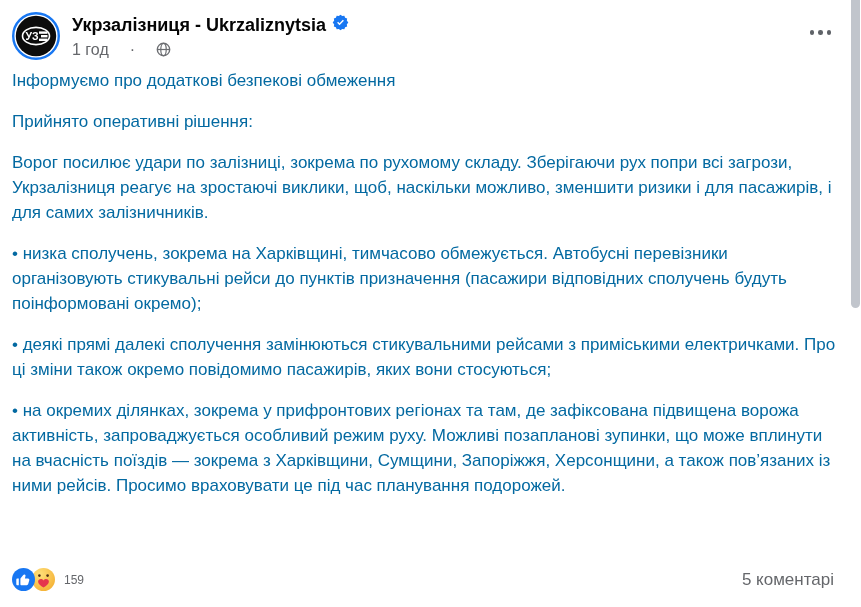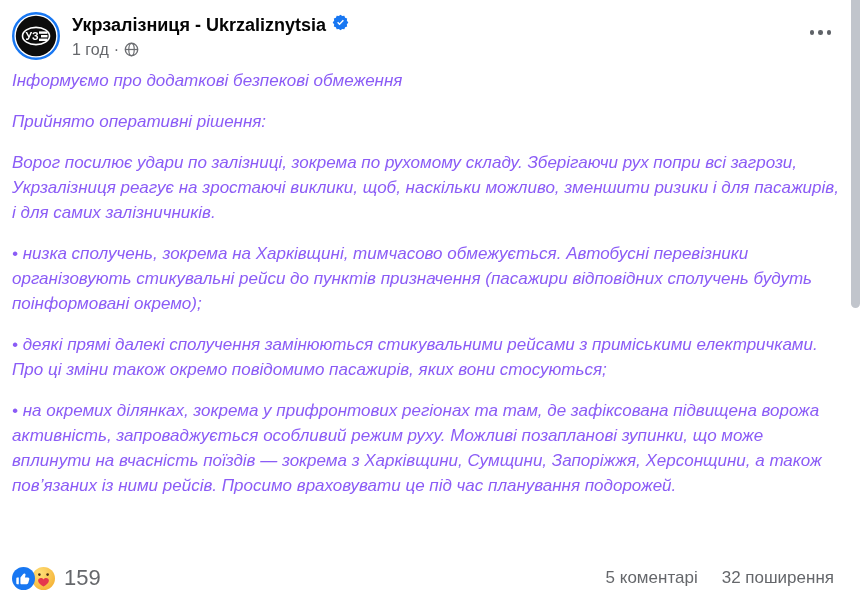--- a/index.html
+++ b/index.html
@@ -10,39 +10,39 @@
   }
   .post{width:861px;height:607px;position:relative;background:#fff;}
 
   
   .header{display:flex;align-items:flex-start;padding:12px 48px 4px 12px;position:relative;}
   .avatar{width:48px;height:48px;border-radius:50%;flex:0 0 48px;cursor:pointer;}
   .header-text{margin-left:12px;padding-top:2px;}
   .name-row{display:flex;align-items:flex-start;gap:6px;}
   .page-name{font-weight:bold;font-size:18px;line-height:22px;color:#050505;cursor:pointer;}
   .verified{width:17px;height:17px;display:inline-block;}
-  .meta-row{display:flex;align-items:center;gap:5px;margin-top:4px;color:#65676b;font-size:16px;line-height:19px;}
+  .meta-row{display:flex;align-items:center;gap:21px;margin-top:4px;color:#65676b;font-size:16px;line-height:19px;}
   .timestamp{cursor:pointer;}
   .globe{width:15px;height:15px;display:inline-block;opacity:.95;}
   .more-btn{position:absolute;right:26px;top:22px;display:flex;gap:4px;padding:8px 4px;cursor:pointer;border-radius:50%;}
   .more-btn .dot{width:4.5px;height:4.5px;border-radius:50%;background:#5f6368;}
 
   
   .post-body{padding:2px 22px 0 12px;}
-  .post-body p{margin:16px 0 6px 0;font-size:17px;line-height:25px;color:#8b5cf6;font-style:italic;}
+  .post-body p{margin:16px 0 6px 0;font-size:17px;line-height:25px;color:#0369a1;}
   .post-body p:first-child{margin-top:2px;}
 
   
   .footer{position:absolute;left:0;right:11px;bottom:0;display:flex;align-items:center;
           justify-content:space-between;padding:8px 16px 16px 12px;}
   .reactions{display:flex;align-items:center;cursor:pointer;}
   .reaction-icon{width:23px;height:23px;border-radius:50%;box-sizing:border-box;}
   .reaction-icon.like{z-index:2;position:relative;}
   .reaction-icon.care{margin-left:-3px;z-index:1;position:relative;}
-  .reaction-count{margin-left:9px;font-size:22px;color:#65676b;}
+  .reaction-count{margin-left:9px;font-size:12px;color:#65676b;}
   .stats{display:flex;gap:24px;font-size:17px;color:#65676b;}
   .stats span{cursor:pointer;}
 
   
   .scrollbar{position:absolute;top:0;right:0;width:11px;height:607px;background:#ffffff;}
   .scrollbar .thumb{position:absolute;top:-8px;left:1px;width:9px;height:316px;border-radius:6px;background:#c1c5cc;}
 </style>
 </head>
 <body>
 
@@ -117,21 +117,20 @@
           <circle cx="11.5" cy="11.5" r="11.5" fill="url(#careG)"></circle>
           <circle cx="7.4" cy="7.6" r="1.3" fill="#4e3013"></circle>
           <circle cx="15.6" cy="7.6" r="1.3" fill="#4e3013"></circle>
           <path fill="#e5364d" d="M11.5 19.6c-2.9-1.8-5.4-3.5-5.4-5.8 0-1.7 1.3-2.7 2.7-2.7 1 0 2 .5 2.7 1.4.7-.9 1.7-1.4 2.7-1.4 1.4 0 2.7 1 2.7 2.7 0 2.3-2.5 4-5.4 5.8z"></path>
         </svg>
       </span>
       <span class="reaction-count">159</span>
     </div>
     <div class="stats">
       <span>5 коментарі</span>
-      <span>32 поширення</span>
     </div>
   </div>
 
 </div>
 
 <div class="scrollbar">
   <div class="thumb"></div>
 </div>
 
 </body></html>

